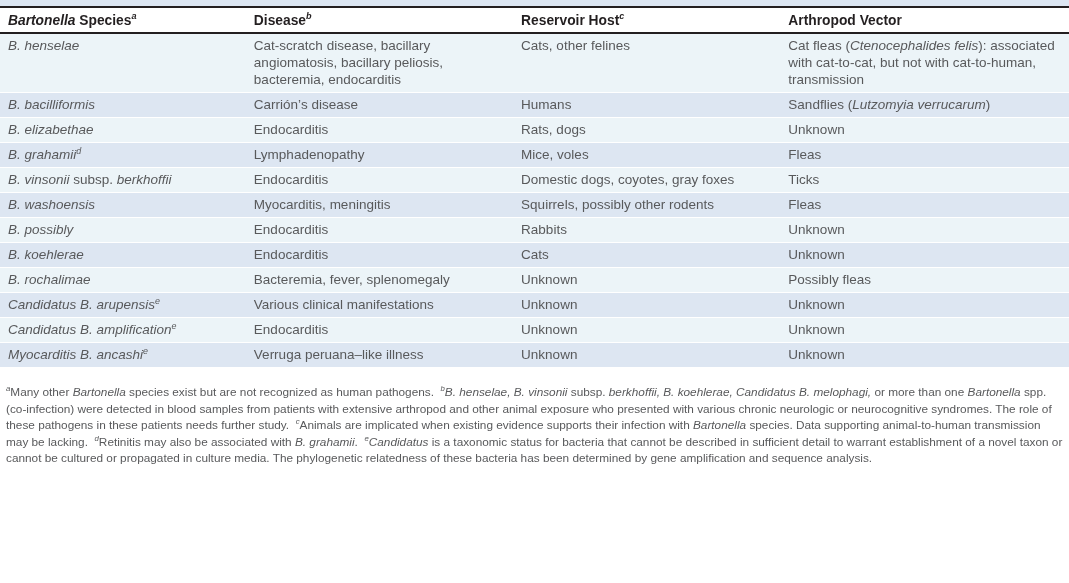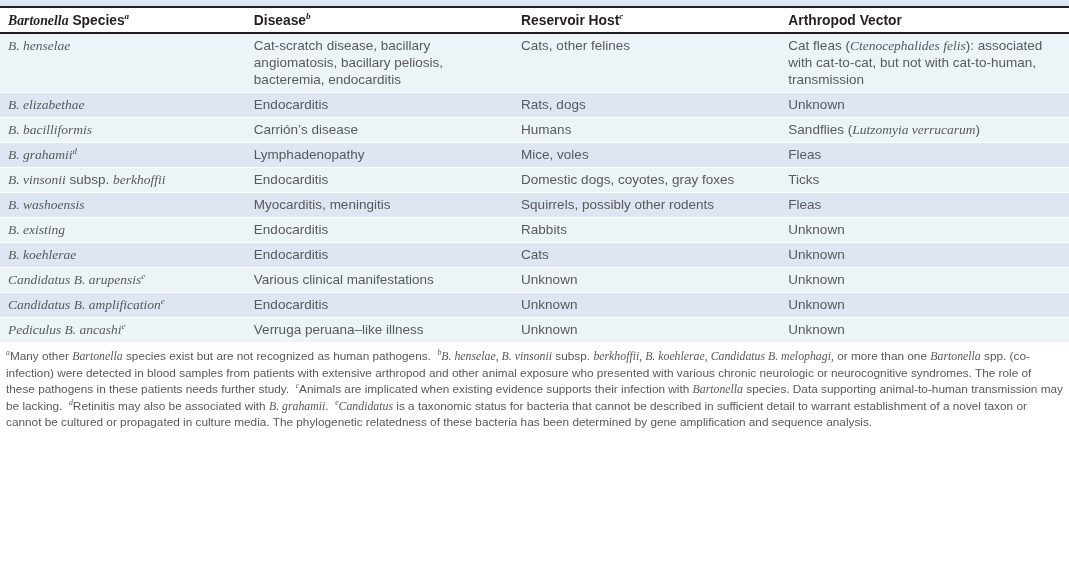--- a/index.html
+++ b/index.html
@@ -33,24 +33,24 @@
   tbody td{
     vertical-align:top;
     color:var(--body-text,#58595b);
     font-size:13.5px;
     line-height:17px;
     padding:3px 10px 4px 8px;
     border-bottom:1px solid #ffffff;
   }
   tbody tr:nth-child(odd){background:var(--row-light,#ecf4f8);}
   tbody tr:nth-child(even){background:var(--row-shade,#dde6f2);}
-  .i{font-style:italic;font-family:Liberation Serif, serif;}
+  .i{font-style:italic;}
   .sup{font-size:66%;vertical-align:super;line-height:0;}
   .footnotes{
-    padding:5px 6px 0 6px;
+    padding:16px 6px 0 6px;
     font-size:11.8px;
     line-height:16.6px;
     color:var(--body-text,#58595b);
     text-align:left;
   }
 </style>
 </head>
 <body>
 
 <div class="page">
@@ -72,75 +72,81 @@
       </tr>
     </thead>
     <tbody>
         <tr>
           <td><span class="i">B. henselae</span></td>
           <td><span>Cat-scratch disease, bacillary angiomatosis, bacillary peliosis, bacteremia, endocarditis</span></td>
           <td><span>Cats, other felines</span></td>
           <td><span>Cat fleas (</span><span class="i">Ctenocephalides felis</span><span>): associated with cat-to-cat, but not with cat-to-human, transmission</span></td>
         </tr>
         <tr>
+          <td><span class="i">B. bacilliformis</span></td>
+          <td><span>Carrión’s disease</span></td>
+          <td><span>Humans</span></td>
+          <td><span>Sandflies (</span><span class="i">Lutzomyia verrucarum</span><span>)</span></td>
+        </tr>
+        <tr>
           <td><span class="i">B. elizabethae</span></td>
           <td><span>Endocarditis</span></td>
           <td><span>Rats, dogs</span></td>
           <td><span>Unknown</span></td>
-        </tr>
-        <tr>
-          <td><span class="i">B. bacilliformis</span></td>
-          <td><span>Carrión’s disease</span></td>
-          <td><span>Humans</span></td>
-          <td><span>Sandflies (</span><span class="i">Lutzomyia verrucarum</span><span>)</span></td>
         </tr>
         <tr>
           <td><span class="i">B. grahamii</span><span class="i sup">d</span></td>
           <td><span>Lymphadenopathy</span></td>
           <td><span>Mice, voles</span></td>
           <td><span>Fleas</span></td>
         </tr>
         <tr>
           <td><span class="i">B. vinsonii</span><span> subsp. </span><span class="i">berkhoffii</span></td>
           <td><span>Endocarditis</span></td>
           <td><span>Domestic dogs, coyotes, gray foxes</span></td>
           <td><span>Ticks</span></td>
         </tr>
         <tr>
           <td><span class="i">B. washoensis</span></td>
           <td><span>Myocarditis, meningitis</span></td>
           <td><span>Squirrels, possibly other rodents</span></td>
           <td><span>Fleas</span></td>
         </tr>
         <tr>
-          <td><span class="i">B. existing</span></td>
+          <td><span class="i">B. possibly</span></td>
           <td><span>Endocarditis</span></td>
           <td><span>Rabbits</span></td>
           <td><span>Unknown</span></td>
         </tr>
         <tr>
           <td><span class="i">B. koehlerae</span></td>
           <td><span>Endocarditis</span></td>
           <td><span>Cats</span></td>
           <td><span>Unknown</span></td>
+        </tr>
+        <tr>
+          <td><span class="i">B. rochalimae</span></td>
+          <td><span>Bacteremia, fever, splenomegaly</span></td>
+          <td><span>Unknown</span></td>
+          <td><span>Possibly fleas</span></td>
         </tr>
         <tr>
           <td><span class="i">Candidatus B. arupensis</span><span class="i sup">e</span></td>
           <td><span>Various clinical manifestations</span></td>
           <td><span>Unknown</span></td>
           <td><span>Unknown</span></td>
         </tr>
         <tr>
           <td><span class="i">Candidatus B. amplification</span><span class="i sup">e</span></td>
           <td><span>Endocarditis</span></td>
           <td><span>Unknown</span></td>
           <td><span>Unknown</span></td>
         </tr>
         <tr>
-          <td><span class="i">Pediculus B. ancashi</span><span class="i sup">e</span></td>
+          <td><span class="i">Myocarditis B. ancashi</span><span class="i sup">e</span></td>
           <td><span>Verruga peruana–like illness</span></td>
           <td><span>Unknown</span></td>
           <td><span>Unknown</span></td>
         </tr>
       </tbody>
   </table>
 
   <div class="footnotes"><span class="i sup">a</span><span>Many other </span><span class="i">Bartonella</span><span> species exist but are not recognized as human pathogens.&nbsp; </span><span class="i sup">b</span><span class="i">B. henselae, B. vinsonii</span><span> subsp. </span><span class="i">berkhoffii, B. koehlerae, Candidatus B. melophagi,</span><span> or more than one </span><span class="i">Bartonella</span><span> spp. (co-infection) were detected in blood samples from patients with extensive arthropod and other animal exposure who presented with various chronic neurologic or neurocognitive syndromes. The role of these pathogens in these patients needs further study.&nbsp; </span><span class="i sup">c</span><span>Animals are implicated when existing evidence supports their infection with </span><span class="i">Bartonella</span><span> species. Data supporting animal-to-human transmission may be lacking.&nbsp; </span><span class="i sup">d</span><span>Retinitis may also be associated with </span><span class="i">B. grahamii</span><span>.&nbsp; </span><span class="i sup">e</span><span class="i">Candidatus</span><span> is a taxonomic status for bacteria that cannot be described in sufficient detail to warrant establishment of a novel taxon or cannot be cultured or propagated in culture media. The phylogenetic relatedness of these bacteria has been determined by gene amplification and sequence analysis.</span></div>
 </div>
 

